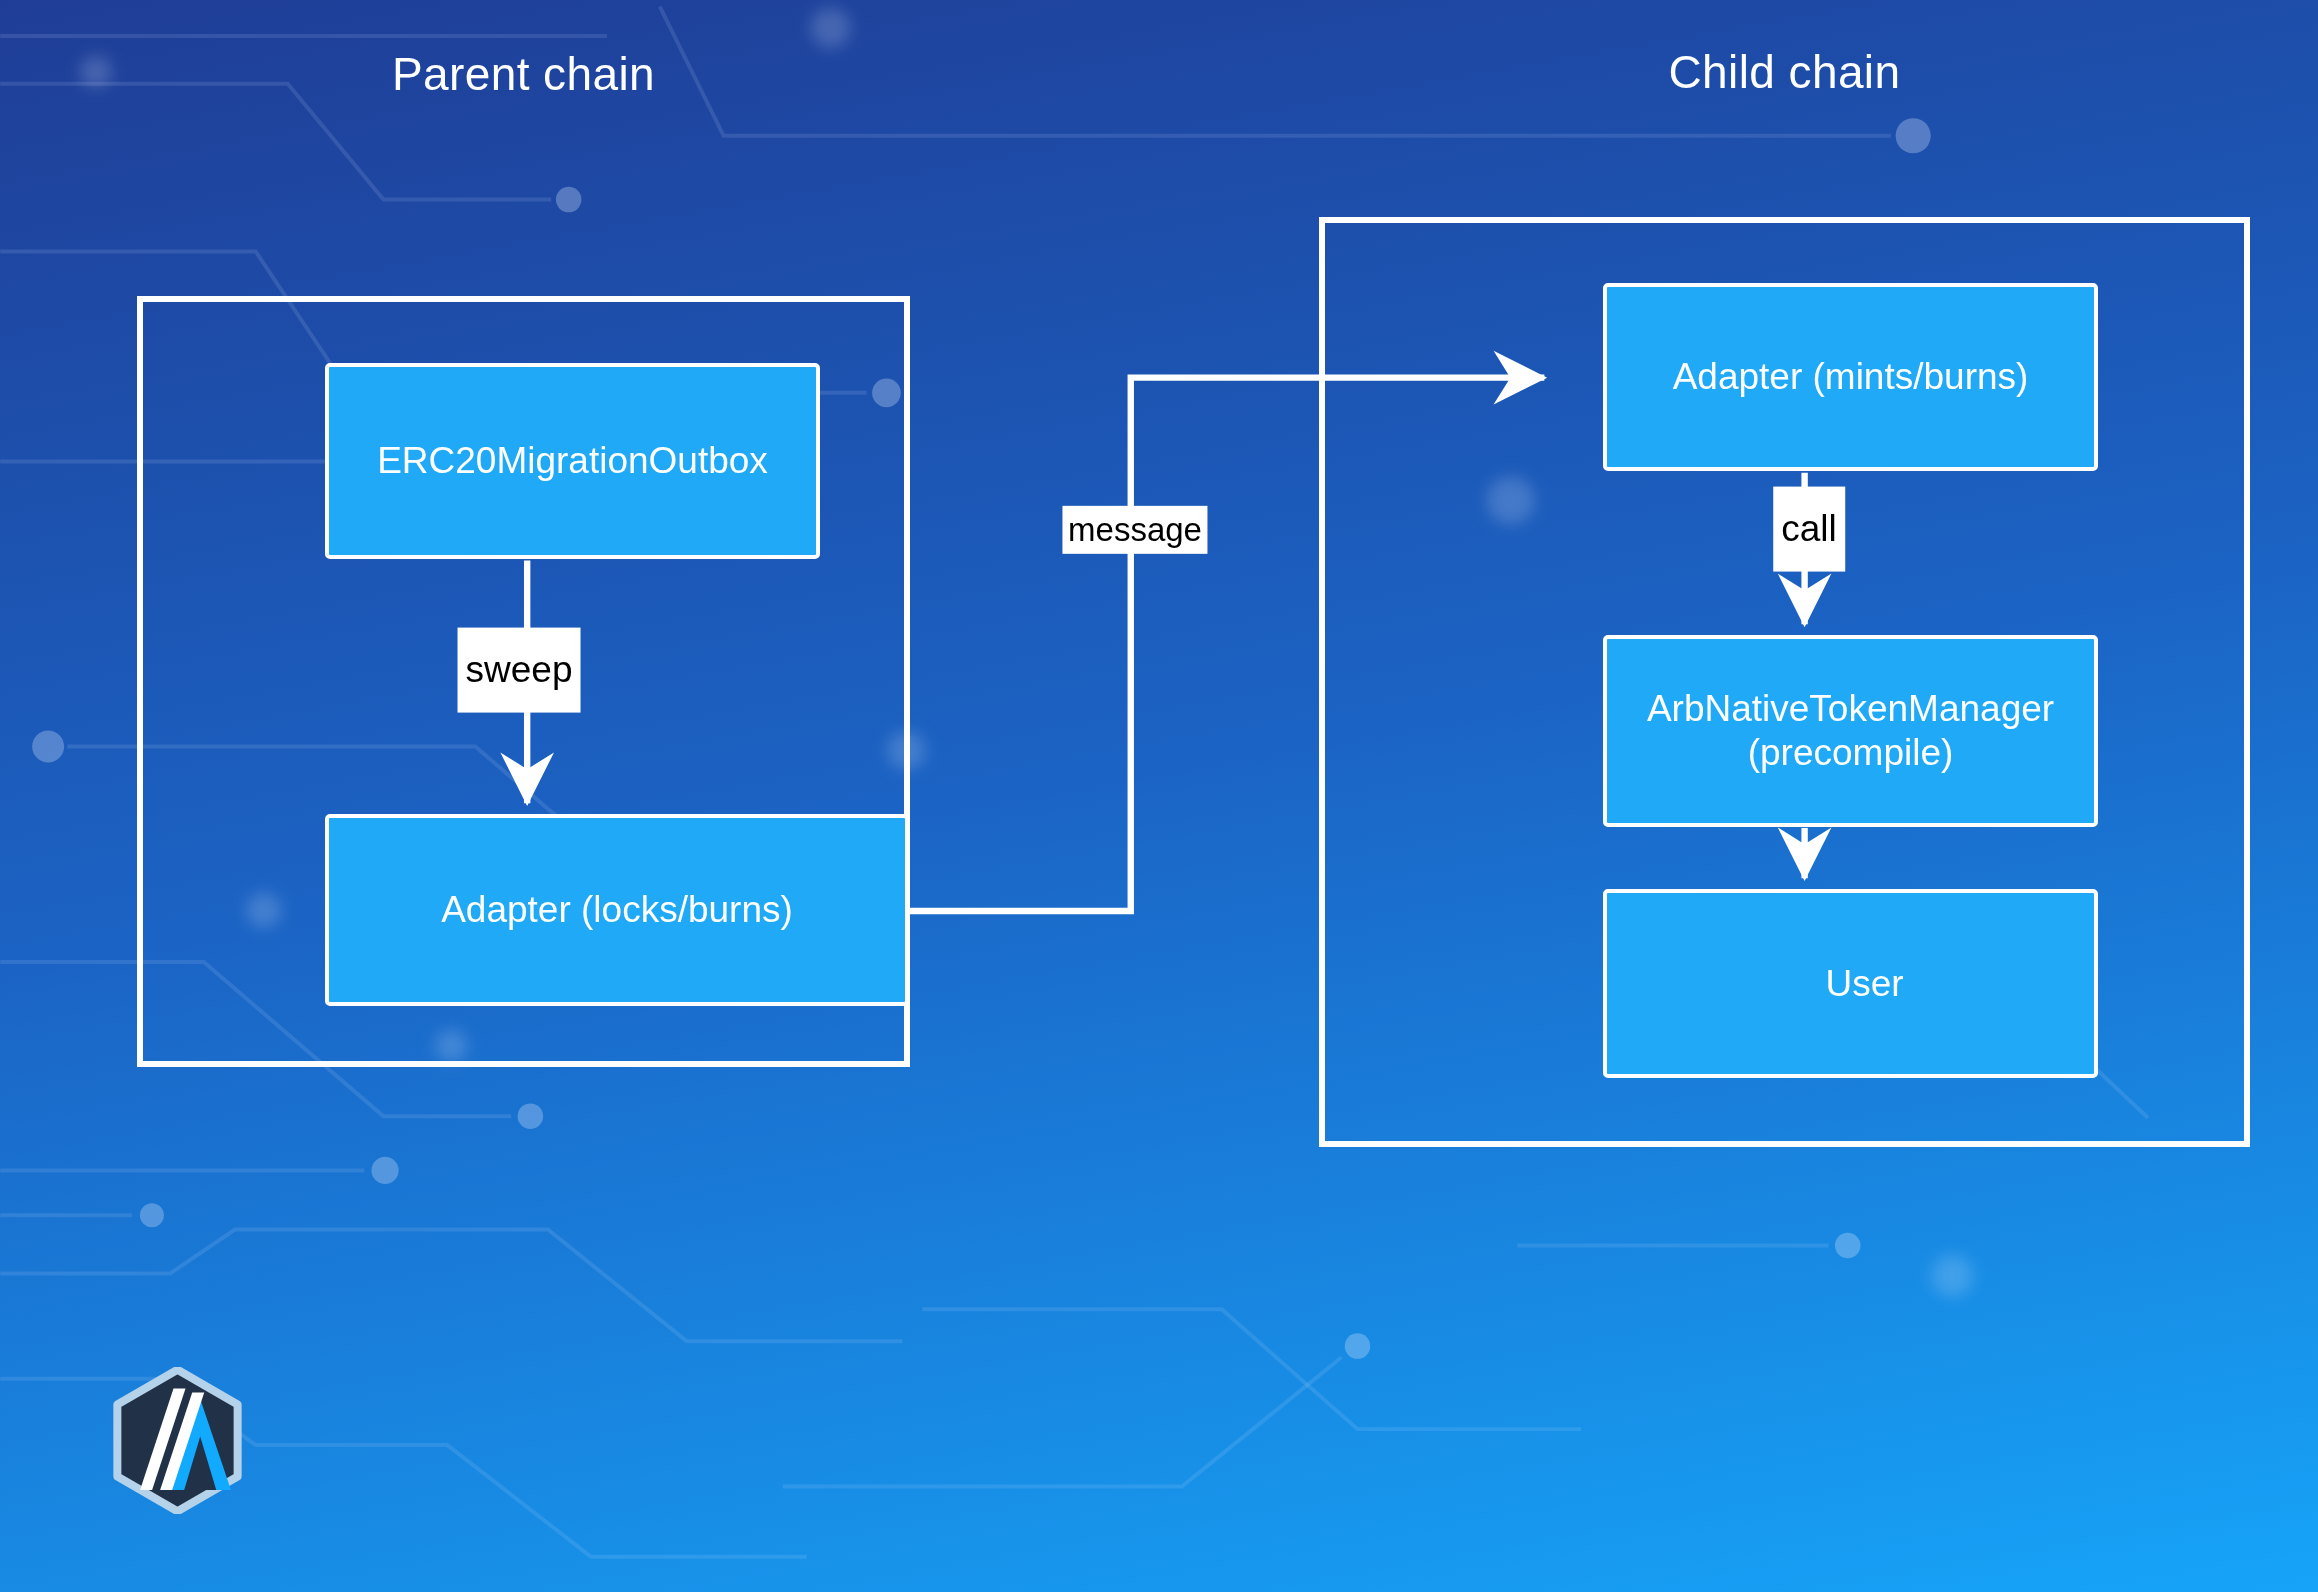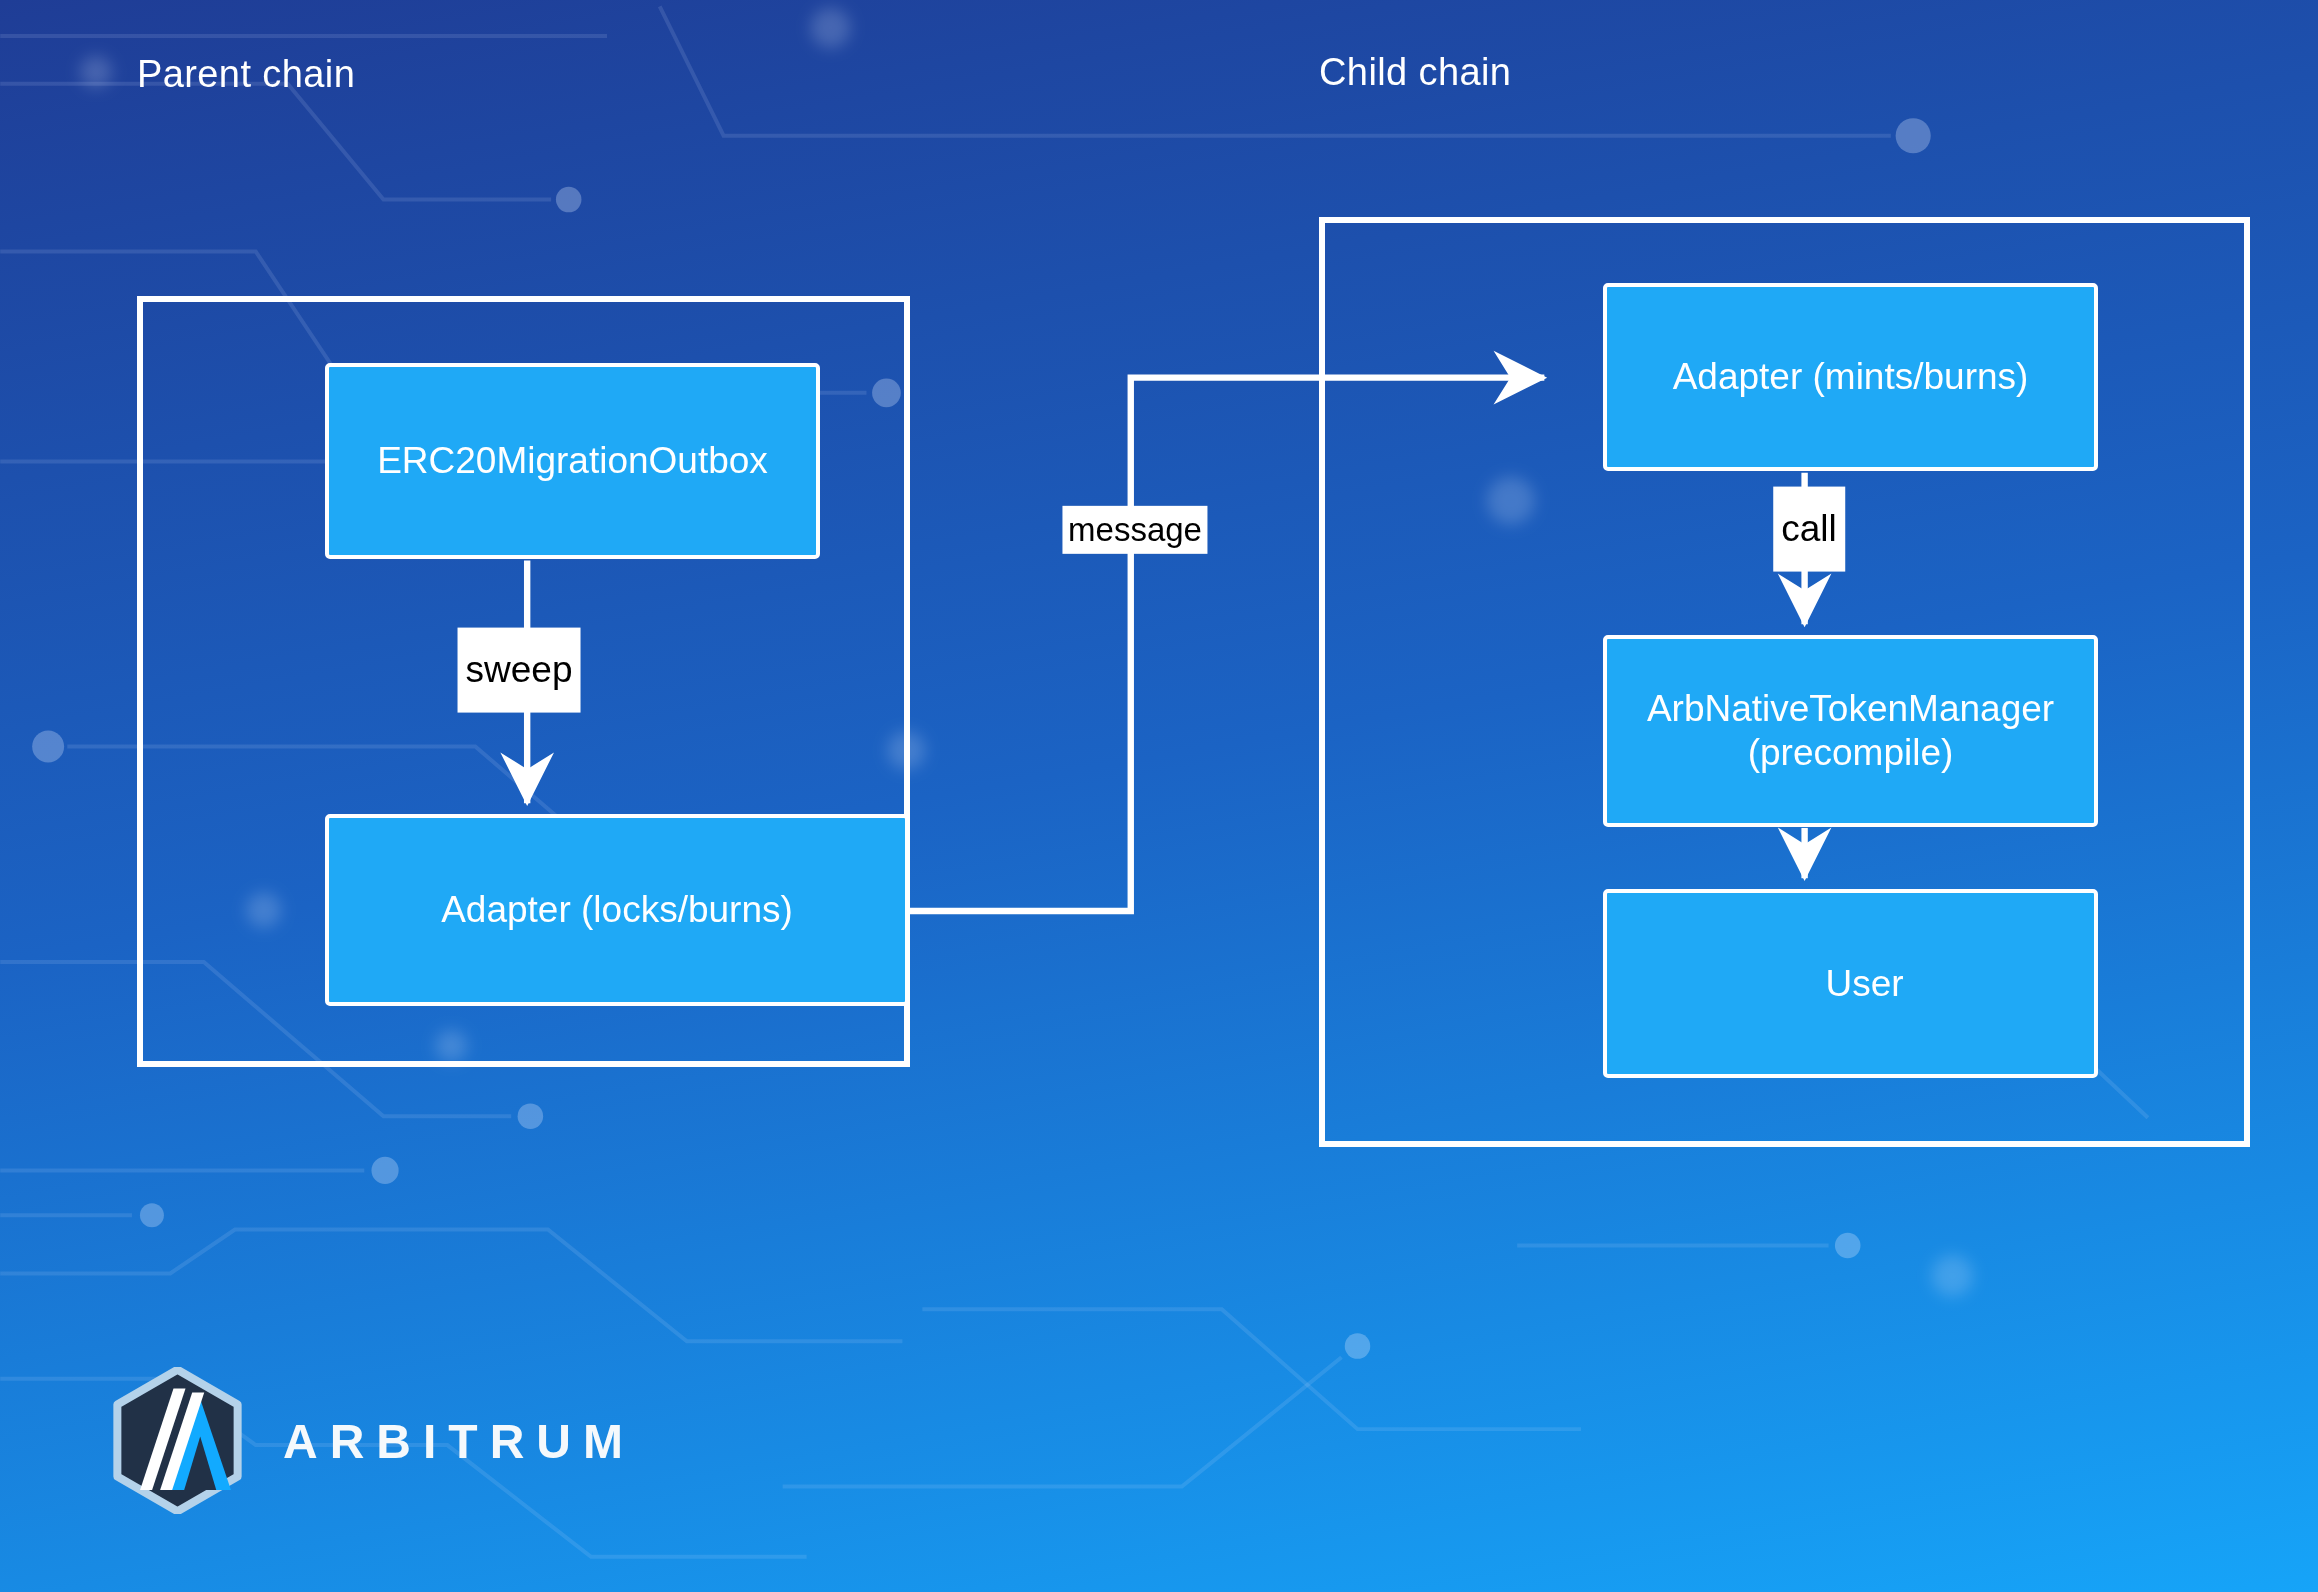--- a/index.html
+++ b/index.html
@@ -6,22 +6,22 @@
   #canvas{
     position:relative;
     width:2319px;height:1592px;
     overflow:hidden;
     background:linear-gradient(170deg,#1f3d96 0%,#1b63c4 48%,#16a4f8 100%);
     font-family:"Liberation Sans",sans-serif;
   }
   svg.layer{position:absolute;left:0;top:0;width:2319px;height:1592px;pointer-events:none;}
 
   .chain-title{
-    position:absolute;color:#ffffff;font-size:38px;line-height:42px;
-    font-weight:400;letter-spacing:0.4px;
+    position:absolute;color:#ffffff;font-size:46px;line-height:42px;
+    text-align:center;font-weight:400;letter-spacing:0.4px;
   }
   #parent-title{left:137px;top:53px;width:773px;}
   #child-title{left:1319px;top:51px;width:931px;}
 
   .chain-container{
     position:absolute;border:6.4px solid #ffffff;box-sizing:border-box;
   }
   #parent-container{left:137px;top:296px;width:773px;height:771px;}
   #child-container{left:1319px;top:217px;width:931px;height:930px;}
 
@@ -149,17 +149,16 @@
   <div class="edge-label" id="label-call">call</div>
 
   <div class="logo">
     <svg width="137" height="147" viewBox="0 0 100 110">
       <polygon points="50,2 95,28 95,82 50,108 5,82 5,28" fill="#213147" stroke="#b4d2ea" stroke-width="6" stroke-linejoin="round"></polygon>
       <polygon points="67,24 90,92 44,92" fill="#12aaff"></polygon>
       <polygon points="67,52 79,92 55,92" fill="#213147"></polygon>
       <polygon points="22,92 31,92 56,16 47,16" fill="#ffffff"></polygon>
       <polygon points="37,92 46,92 70,19 61,19" fill="#ffffff"></polygon>
     </svg>
-    <span class="logo-word">ARBITRUM</span>
   </div>
 
 </div>
 
 
 </body></html>

